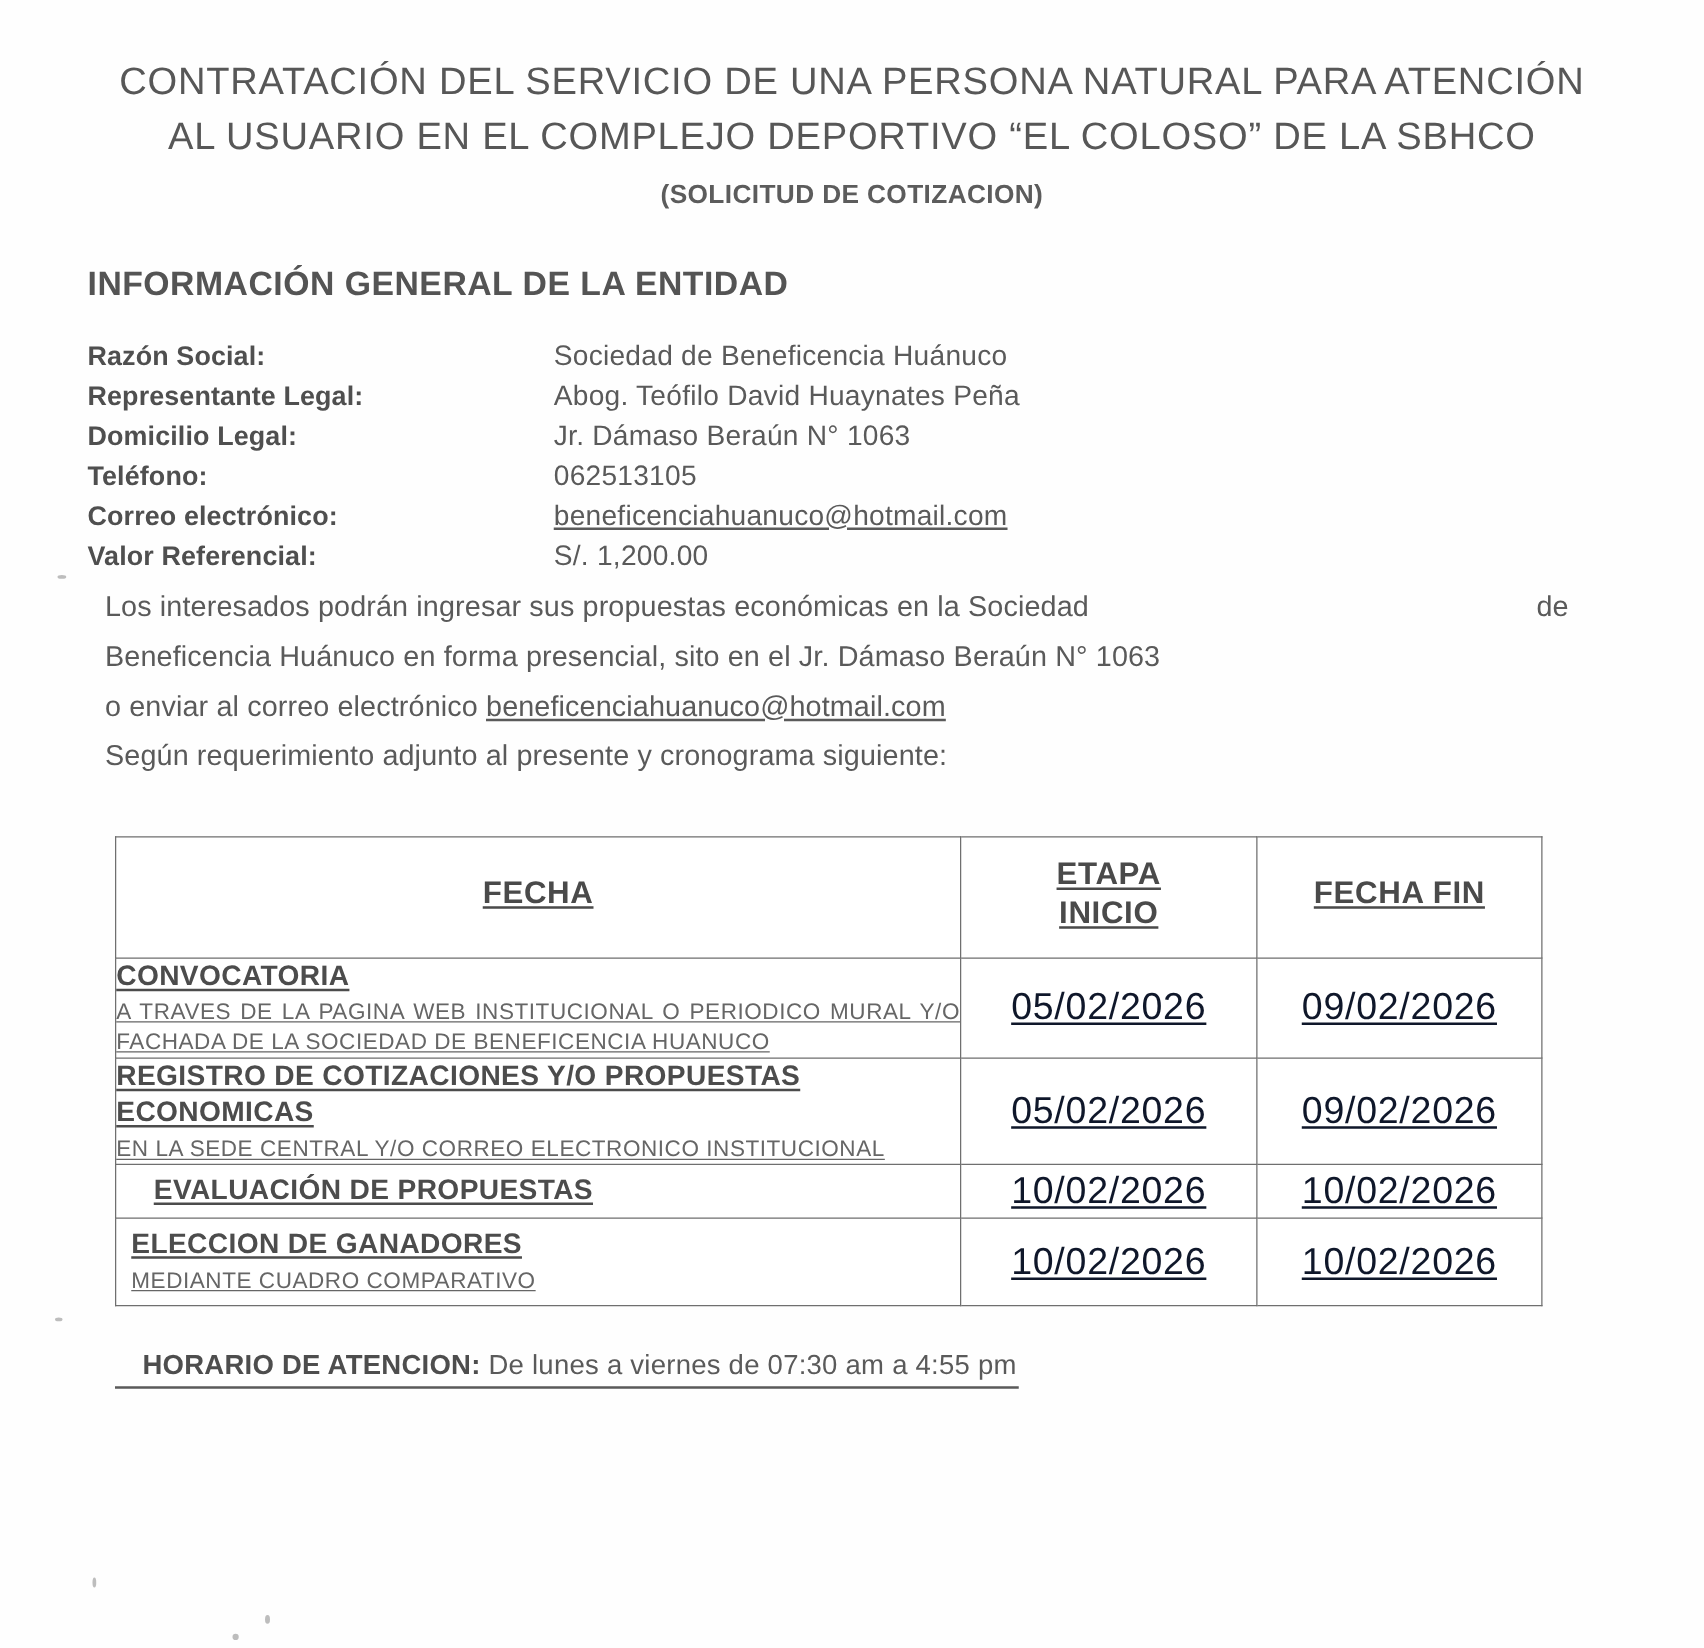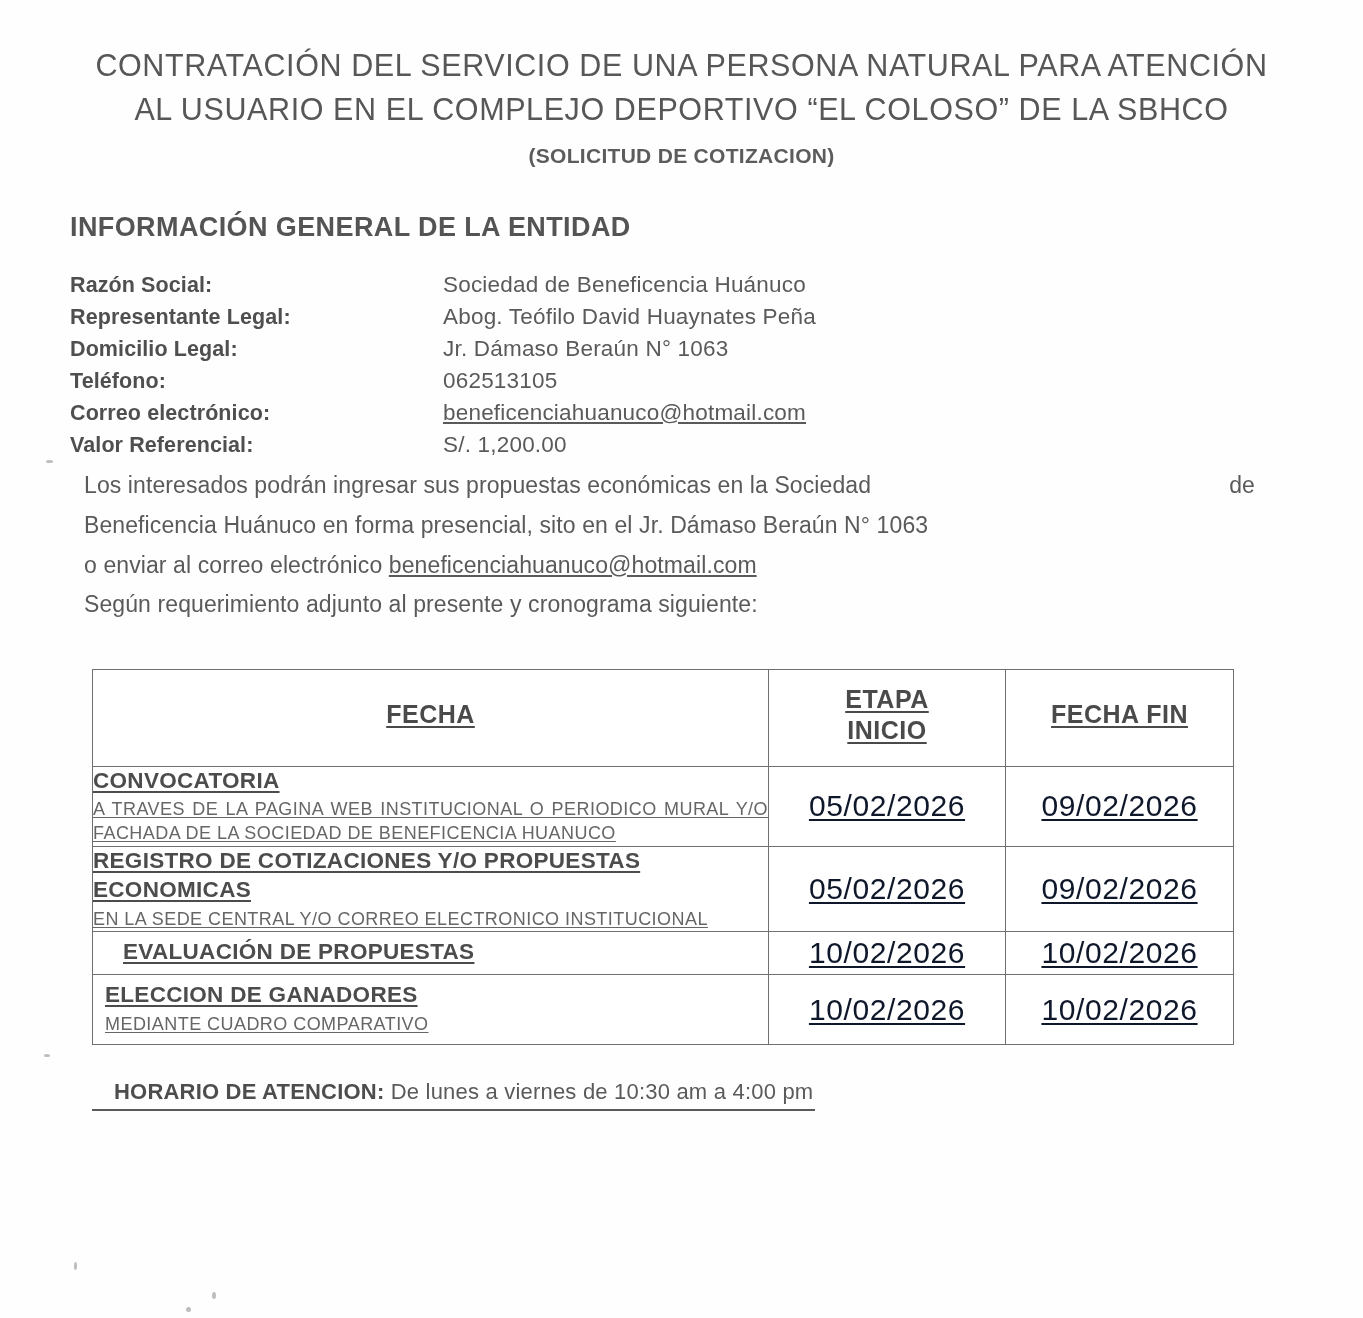--- a/index.html
+++ b/index.html
@@ -347,21 +347,21 @@
           <td class="date-cell">
             <span class="date-val">10/02/2026</span>
           </td>
         </tr>
 
       </tbody>
     </table>
   </div>
 
   <div class="footer-block">
-    <span class="footer-line"><span class="footer-strong">HORARIO DE ATENCION:</span><span class="footer-text"> De lunes a viernes de 10:30 am a 4:00 pm</span></span>
+    <span class="footer-line"><span class="footer-strong">HORARIO DE ATENCION:</span><span class="footer-text"> De lunes a viernes de 07:30 am a 4:55 pm</span></span>
   </div>
 
   <span class="speck" style="left:46px; top:460px; width:7px; height:3px;"></span>
   <span class="speck" style="left:186px; top:1307px; width:5px; height:5px;"></span>
   <span class="speck" style="left:212px; top:1292px; width:4px; height:7px;"></span>
   <span class="speck" style="left:74px; top:1262px; width:3px; height:8px;"></span>
   <span class="speck" style="left:44px; top:1054px; width:6px; height:3px;"></span>
 
 </div>
 

